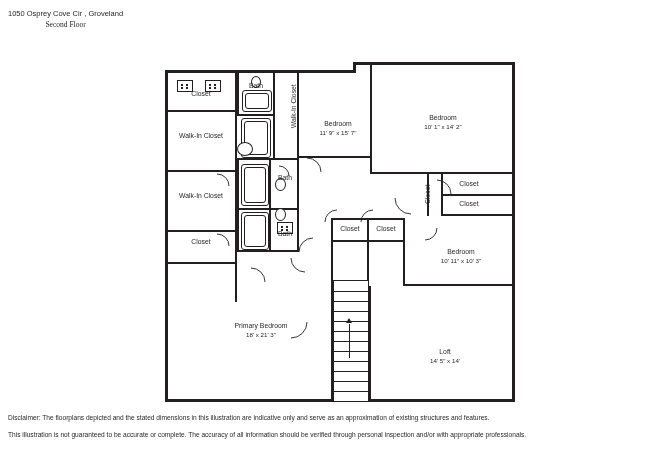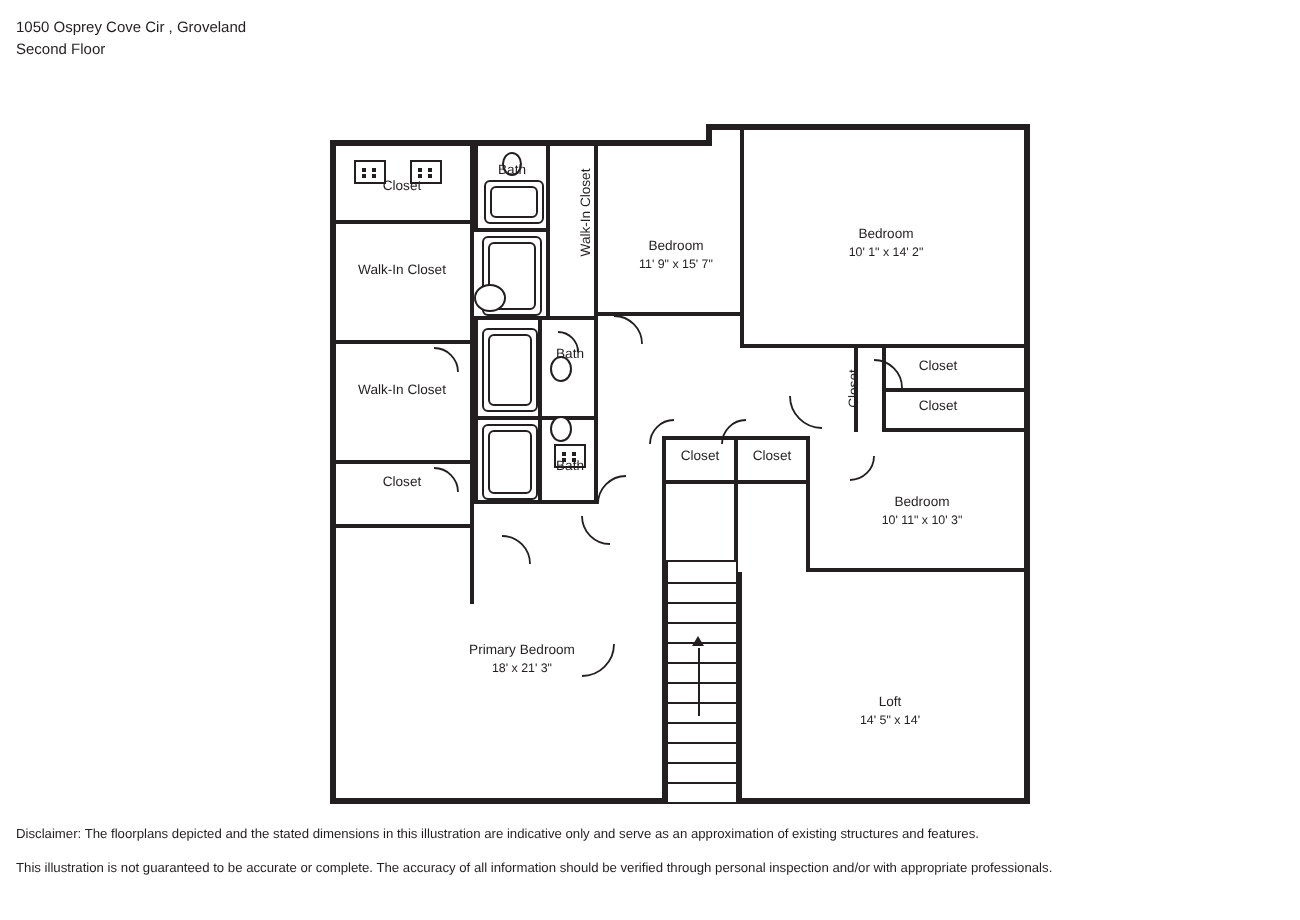--- a/index.html
+++ b/index.html
@@ -5,24 +5,24 @@
   html,body{margin:0;padding:0;}
   body{
     width:650px;height:460px;
     background:#ffffff;
     font-family:"Liberation Sans", sans-serif;
     color:#231f20;
     position:relative;
     overflow:hidden;
   }
   .header{
-    position:absolute;left:8px;top:8px;
+    position:absolute;left:8px;top:8px;text-align:center;
   }
   .header .addr{font-size:7.5px;line-height:11px;color:#231f20;}
-  .header .floor{font-size:7.5px;line-height:11px;color:#231f20;}
+  .header .floor{font-size:7.5px;line-height:11px;color:#231f20;font-family:Liberation Serif, serif;}
 
   .plan{
     position:absolute;
     left:165px;top:62px;
     width:350px;height:340px;
   }
 
   
   .w{position:absolute;background:#231f20;}
 

